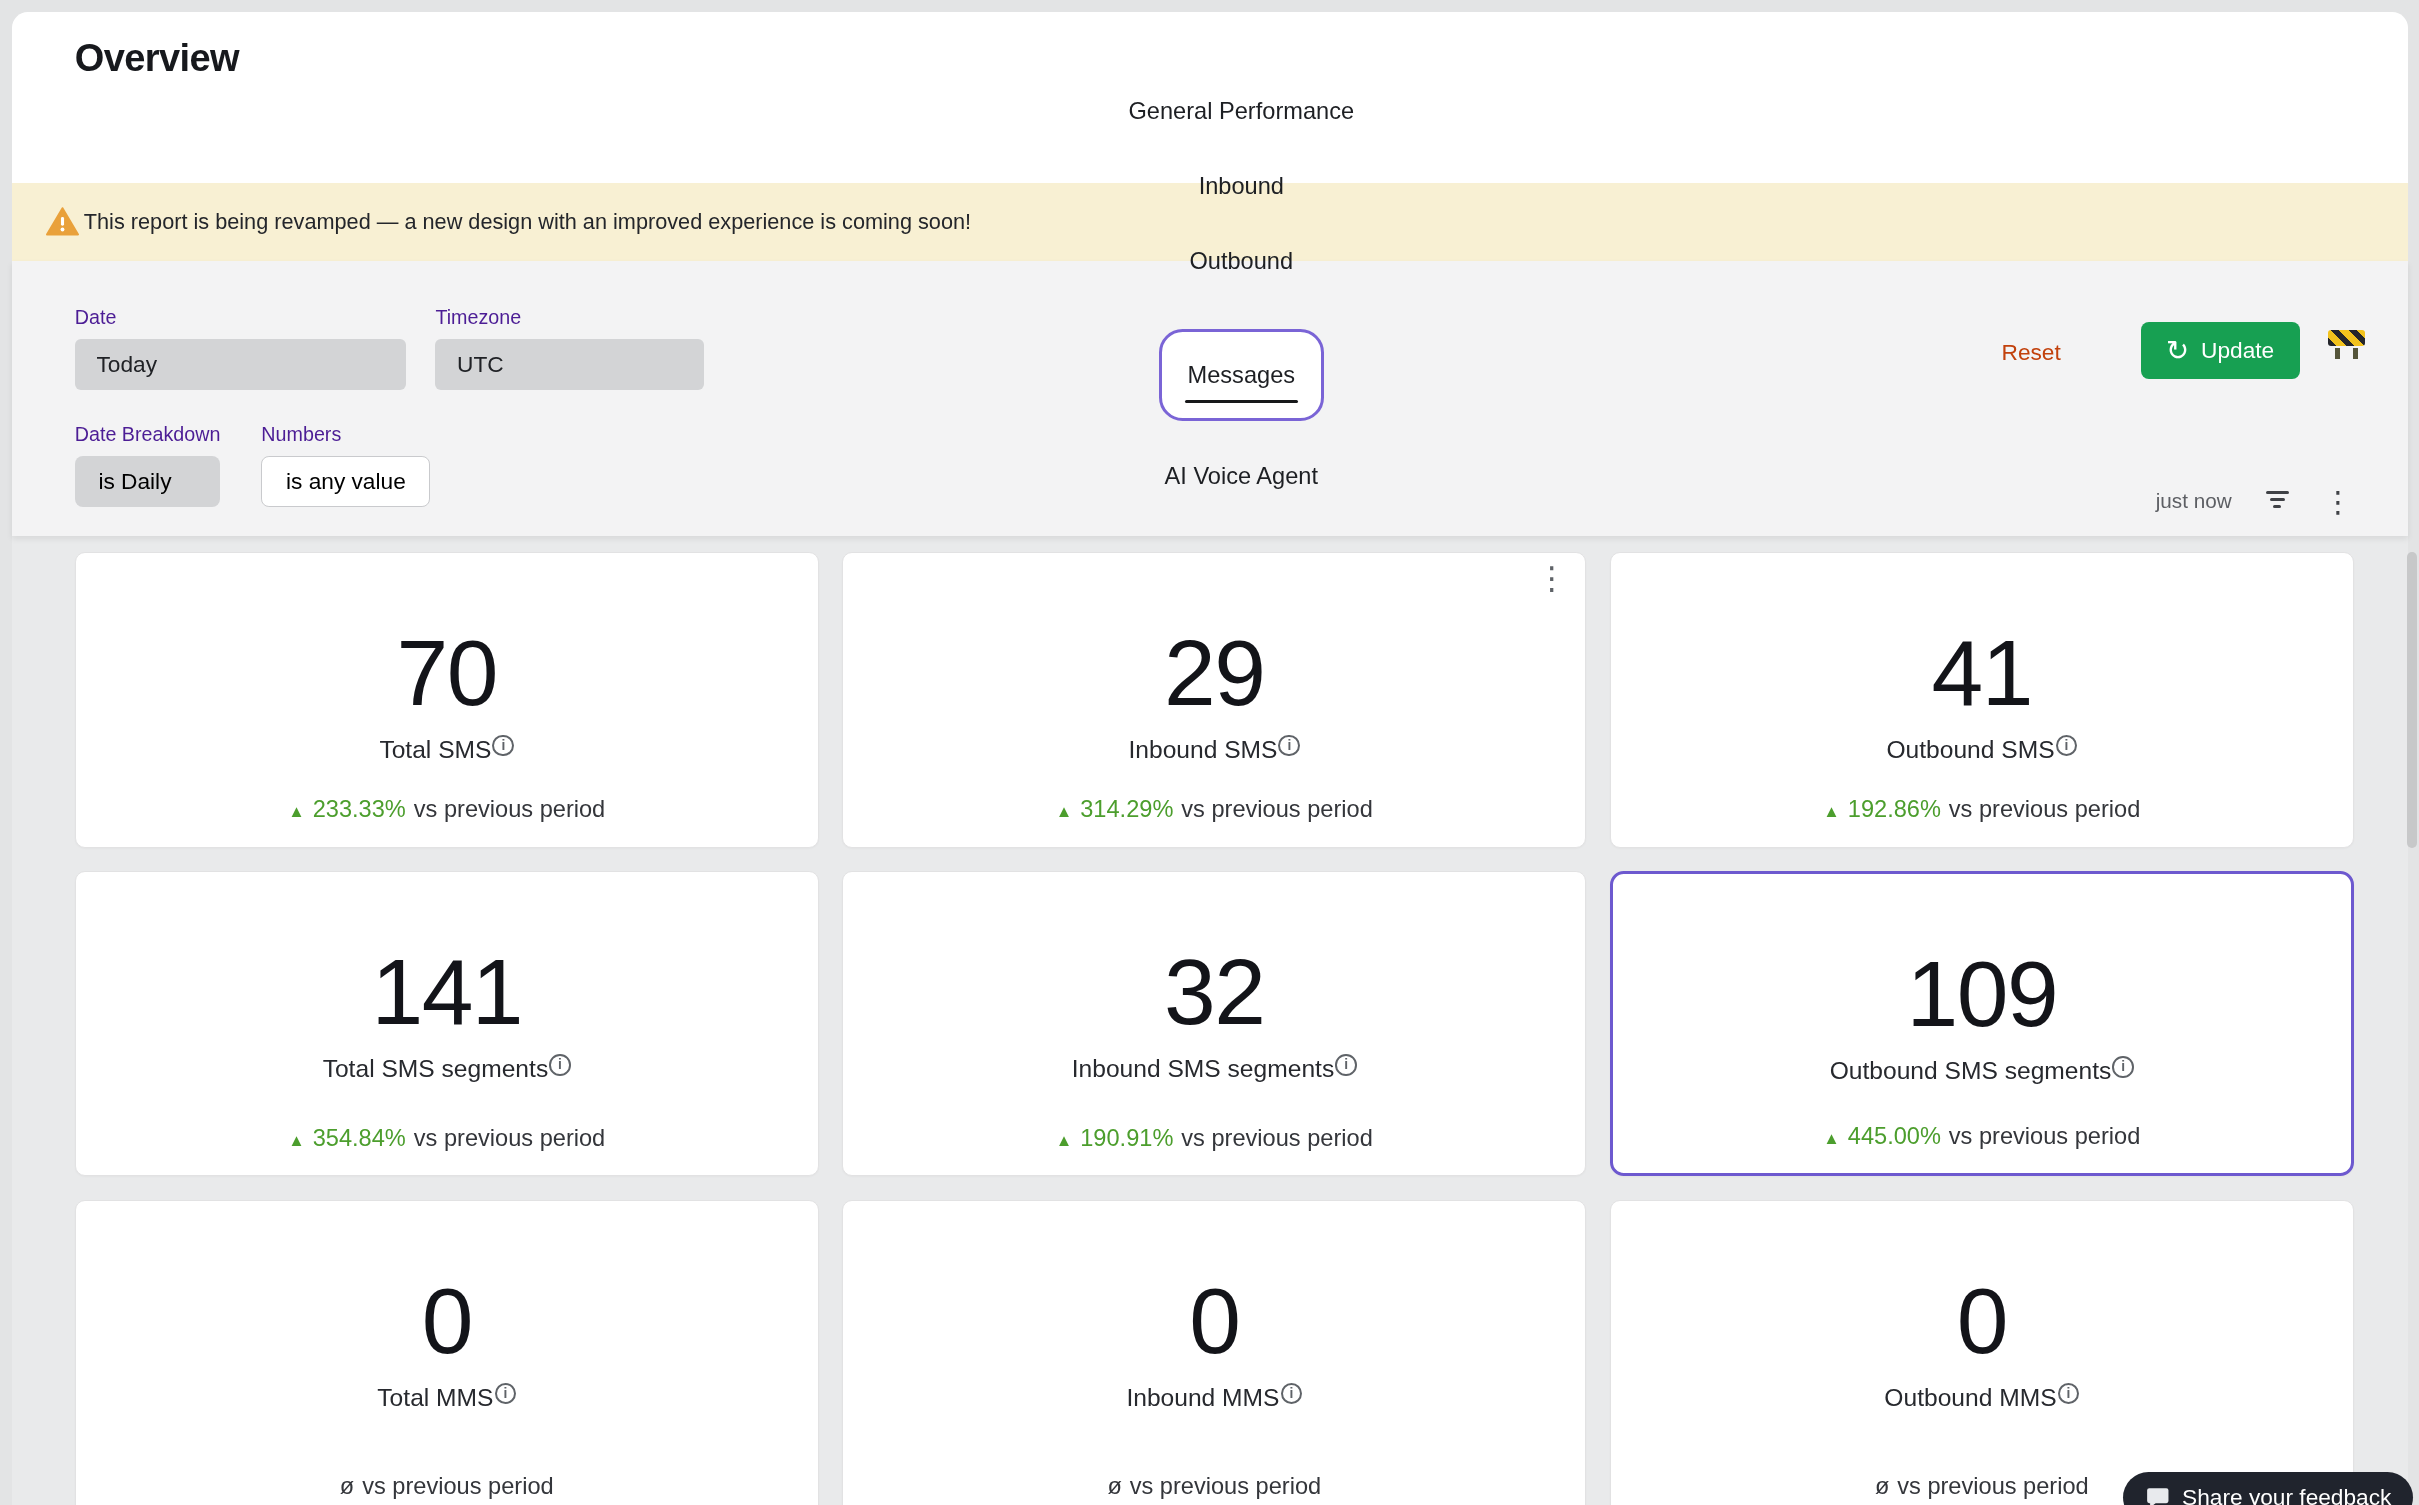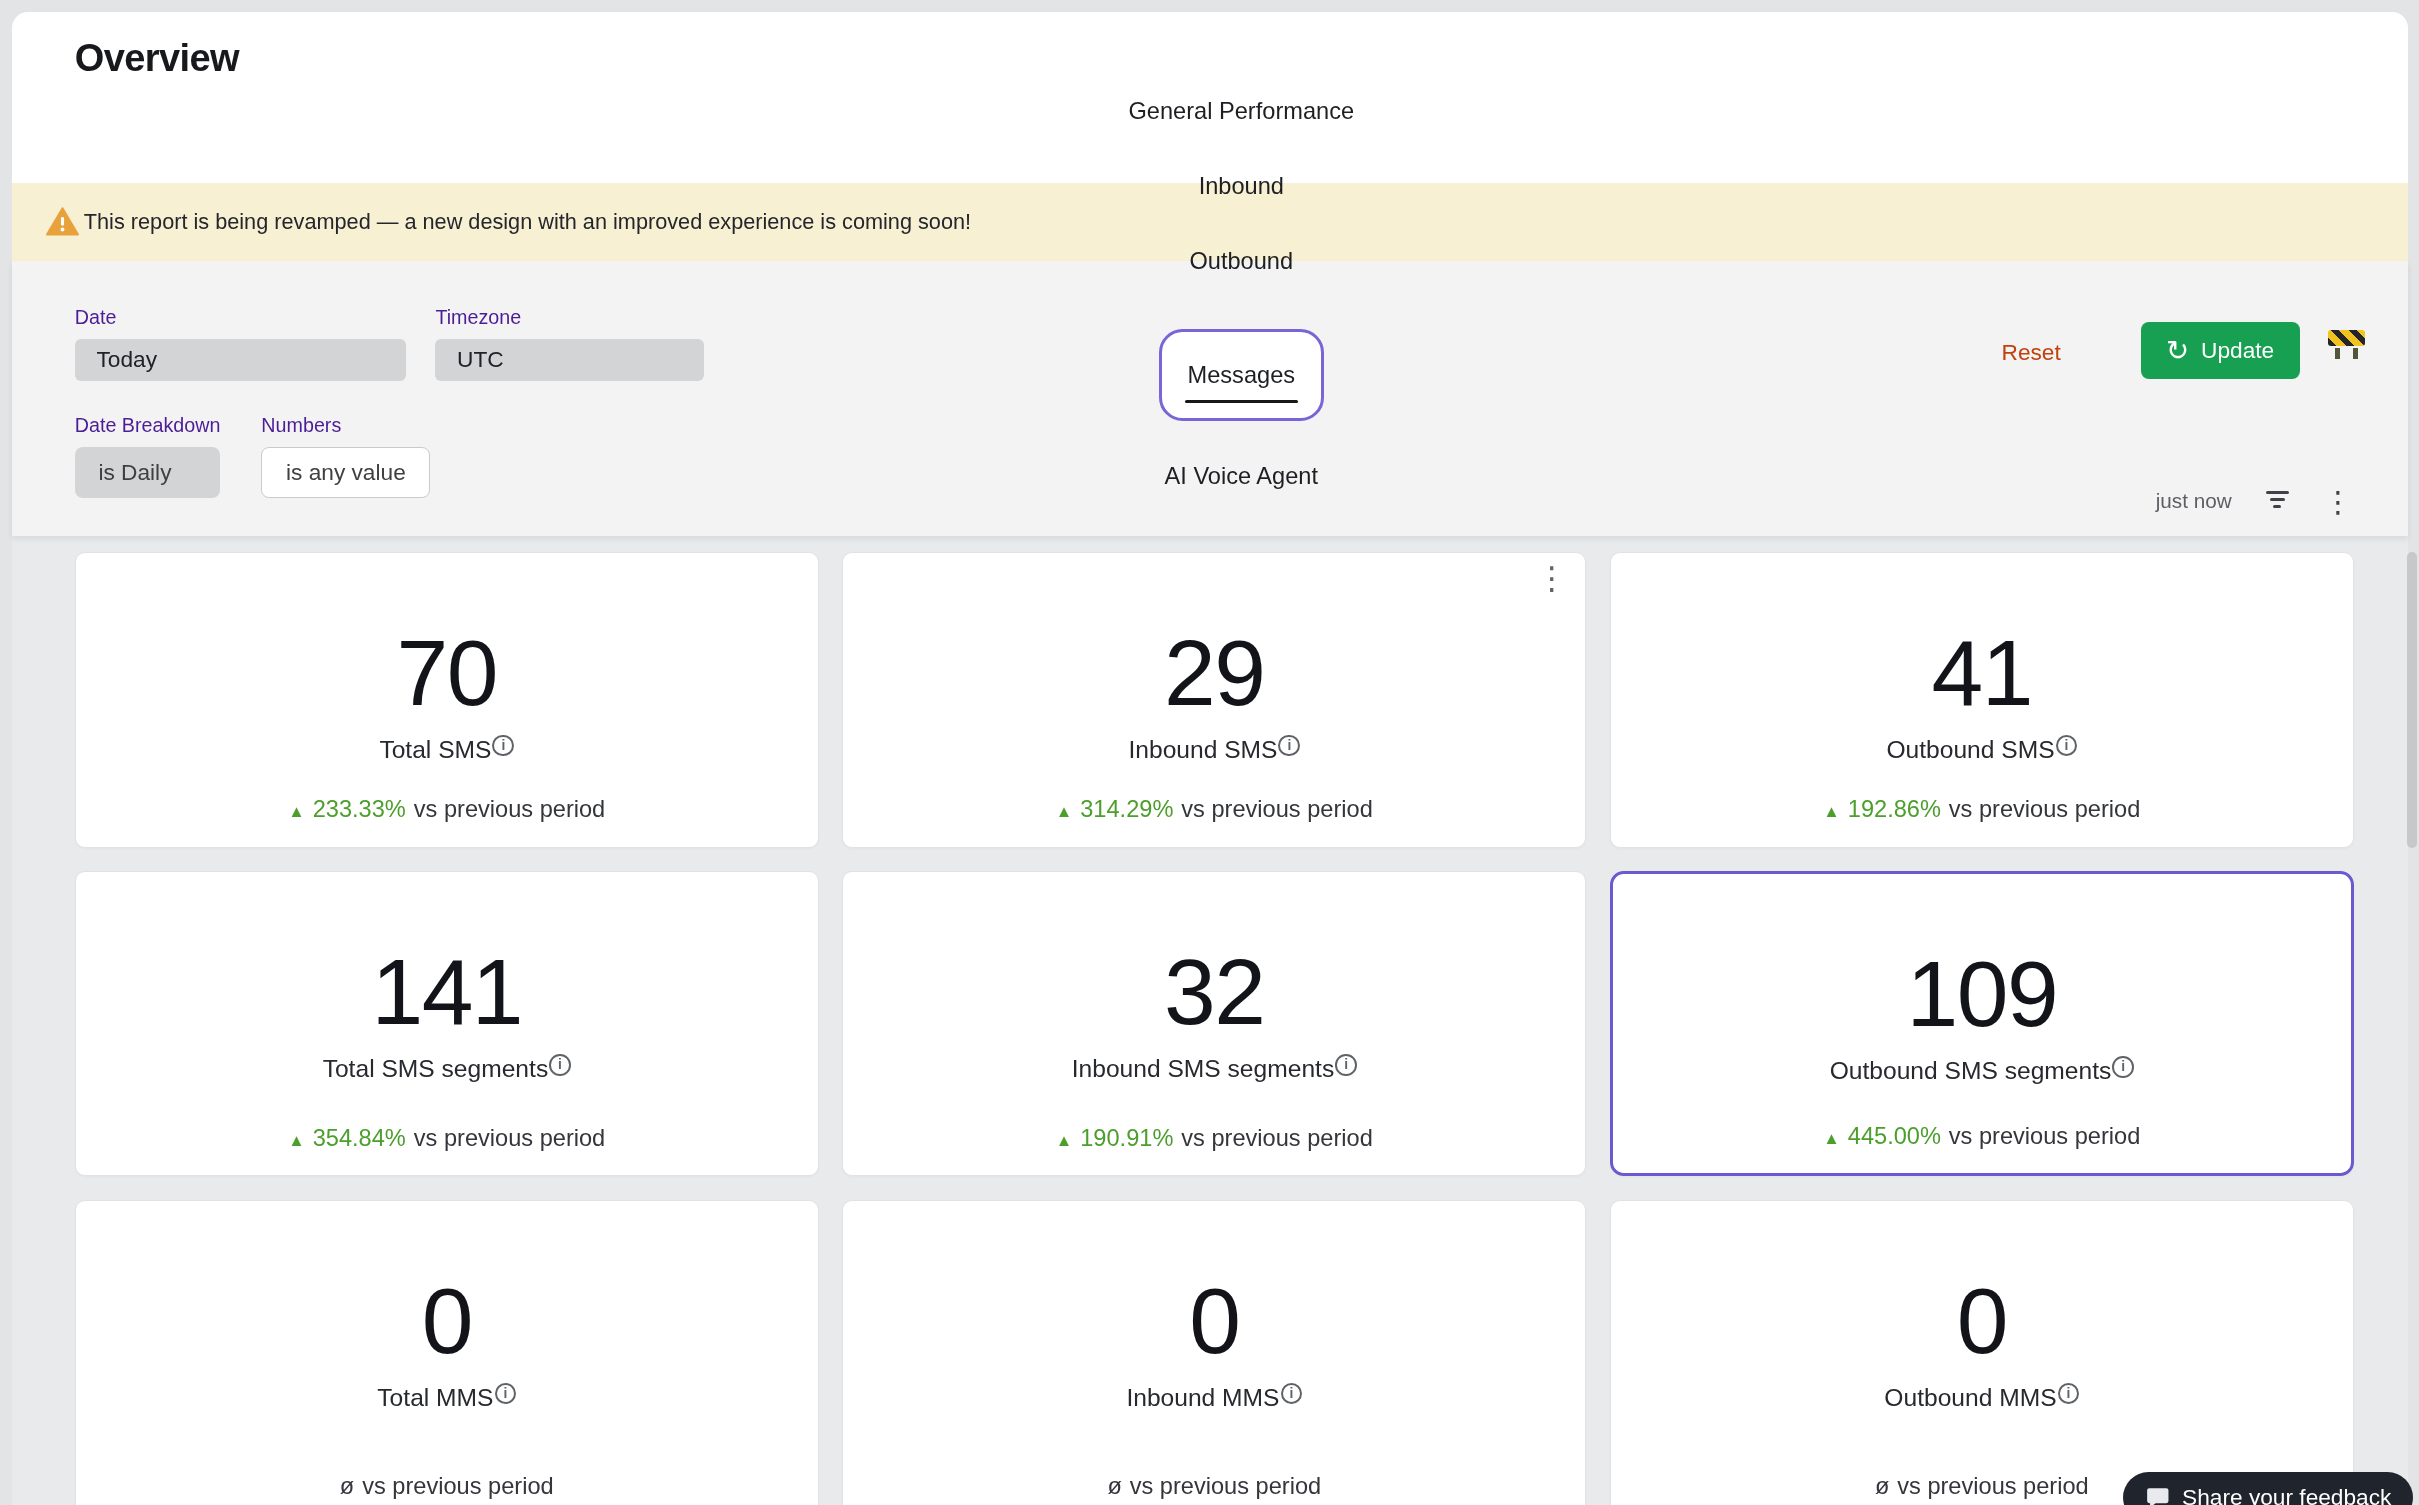--- a/index.html
+++ b/index.html
@@ -57,30 +57,30 @@
     background:#f3f3f4;
     height:275px;
     position:relative;
     padding:45px 0 0 63px;
     box-shadow:0 3px 5.9px rgba(0,0,0,.08);
     z-index:2;
   }
   .filter-row { display:flex; gap:29.6px; }
   .field-label { font-size:19.7px; color:#4c1d95; margin-bottom:9.9px; }
   .input {
-    height:42px; background:#d3d4d6; border-radius:5.9px;
+    height:51px; background:#d3d4d6; border-radius:5.9px;
     display:flex; align-items:center; padding:0 21.7px;
     font-size:22.7px; color:#202226; cursor:text;
   }
   .input.date { width:331px; }
   .input.timezone { width:269px; }
   .filter-row2 { display:flex; gap:41px; margin-top:33px; }
   .chip {
     height:51px; border-radius:7.9px; padding:0 23.6px;
-    display:flex; align-items:center; font-size:22.7px; color:#404040; cursor:pointer;
+    display:flex; align-items:center; font-size:22.7px; color:#000000; cursor:pointer;
   }
   .chip-gray { background:#d3d4d6; }
   .chip-white { background:#ffffff; border:1px solid #c9cacd; }
 
   .reset-btn {
     position:absolute; top:77px; right:341px;
     font-size:22.7px; color:#c2410c; background:none; border:none; cursor:pointer;
     font-family:Liberation Sans, sans-serif;
   }
   .update-btn {

